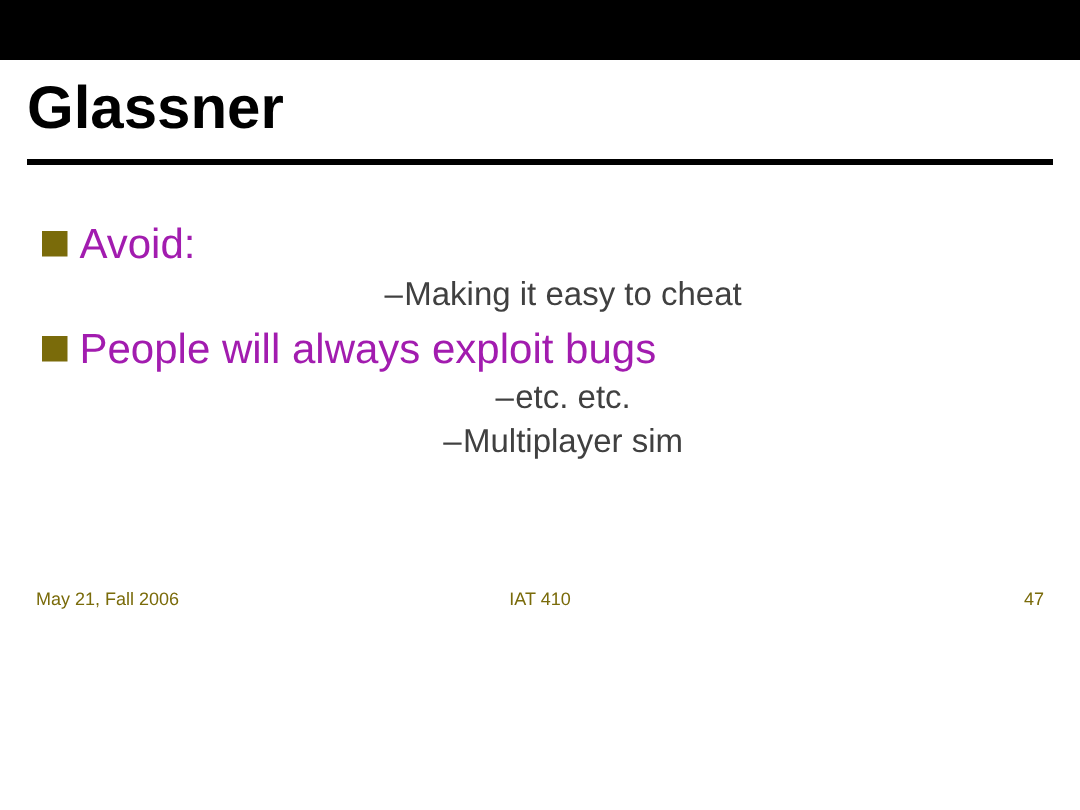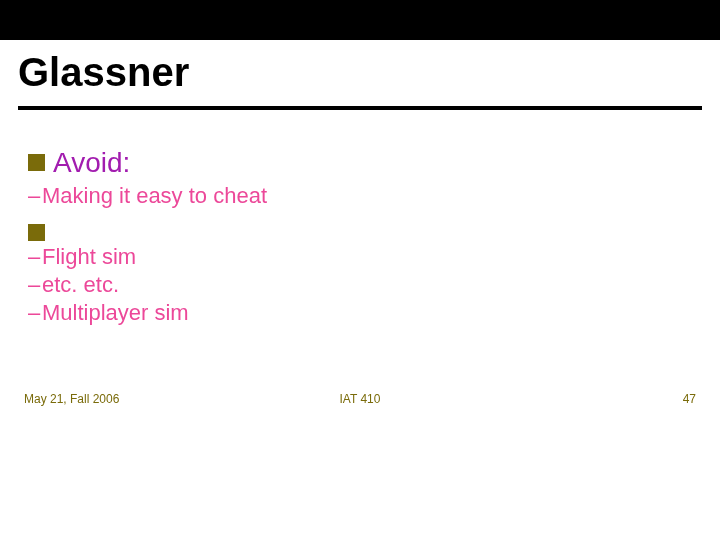--- a/index.html
+++ b/index.html
@@ -60,23 +60,25 @@
   }
   .bullet-l1 .sq {
     width: 17px;
     height: 17px;
     background: #7a6b0a;
     flex: 0 0 17px;
     margin-top: 8px;
     margin-right: 8px;
   }
   .bullet-l2 {
-    color: #ec4899;
+    margin-left: 34px;
+    color: #404040;
     font-size: 22px;
     line-height: 1.28;
+    text-align: center;
   }
   .bullet-l2 .dash {
     display: inline-block;
     width: 14px;
   }
   .footer {
     position: absolute;
     bottom: 14px;
     left: 24px;
     right: 24px;
@@ -118,23 +120,21 @@
     <div class="bullet-l1">
       <div class="sq"></div>
       <div>Avoid:</div>
     </div>
     <div class="bullet-l2">
       <span class="dash">–</span><span>Making it easy to cheat</span>
     </div>
 
     <div class="bullet-l1">
       <div class="sq"></div>
-    </div>
-    <div class="bullet-l2">
-      <span class="dash">–</span><span>Flight sim</span>
+      <div>People will always exploit bugs</div>
     </div>
     <div class="bullet-l2">
       <span class="dash">–</span><span>etc. etc.</span>
     </div>
     <div class="bullet-l2">
       <span class="dash">–</span><span>Multiplayer sim</span>
     </div>
 
   </div>
 

